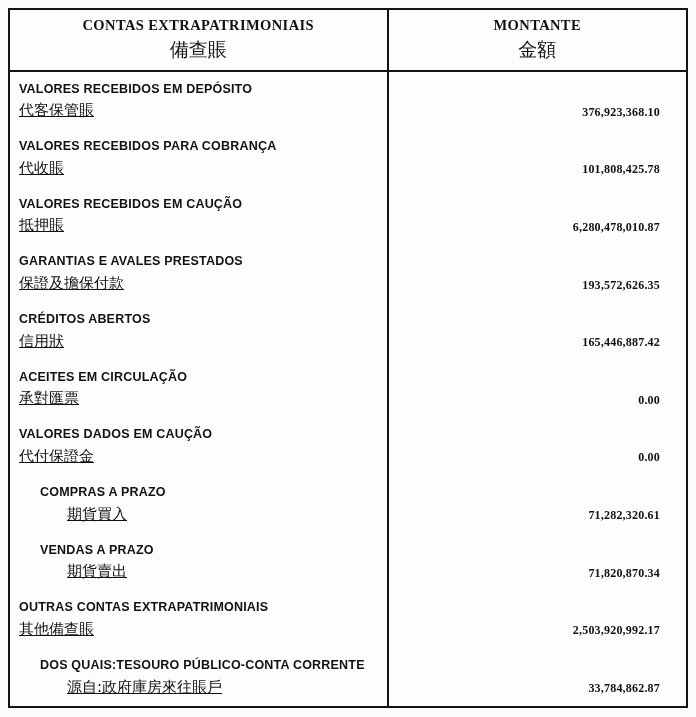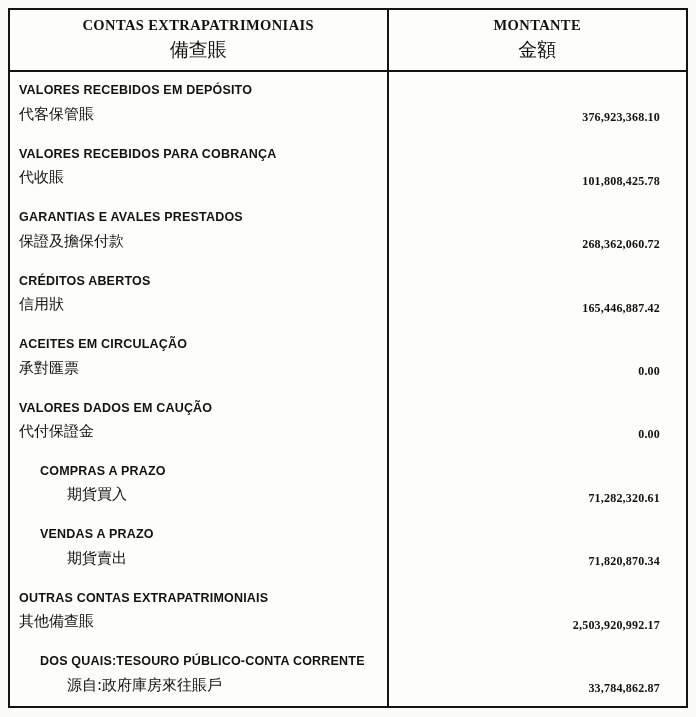--- a/index.html
+++ b/index.html
@@ -75,20 +75,21 @@
     font-family: "Liberation Sans", sans-serif;
     font-weight: bold;
     font-size: 12.5px;
     letter-spacing: 0.2px;
     white-space: nowrap;
   }
   .zh {
     font-family: "DejaVu Sans", sans-serif;
     font-size: 15px;
     white-space: nowrap;
+    text-decoration: underline;
   }
   .val {
     font-family: "Liberation Serif", serif;
     font-weight: bold;
     font-size: 12px;
     letter-spacing: 0.2px;
   }
   .ind1 { padding-left: 21px; }
   .ind2 { padding-left: 48px; }
 </style>
@@ -123,28 +124,37 @@
     <div class="row">
       <div class="cell-left">
         <div class="pt">VALORES RECEBIDOS PARA COBRANÇA</div>
         <div class="zh">代收賬</div>
       </div>
       <div class="cell-right">
         <span class="val">101,808,425.78</span>
       </div>
     </div>
 
+    <div class="row">
+      <div class="cell-left">
+        <div class="pt">VALORES RECEBIDOS EM CAUÇÃO</div>
+        <div class="zh">抵押賬</div>
+      </div>
+      <div class="cell-right">
+        <span class="val">6,280,478,010.87</span>
+      </div>
+    </div>
 
     <div class="row">
       <div class="cell-left">
         <div class="pt">GARANTIAS E AVALES PRESTADOS</div>
         <div class="zh">保證及擔保付款</div>
       </div>
       <div class="cell-right">
-        <span class="val">268,362,060.72</span>
+        <span class="val">193,572,626.35</span>
       </div>
     </div>
 
     <div class="row">
       <div class="cell-left">
         <div class="pt">CRÉDITOS ABERTOS</div>
         <div class="zh">信用狀</div>
       </div>
       <div class="cell-right">
         <span class="val">165,446,887.42</span>

